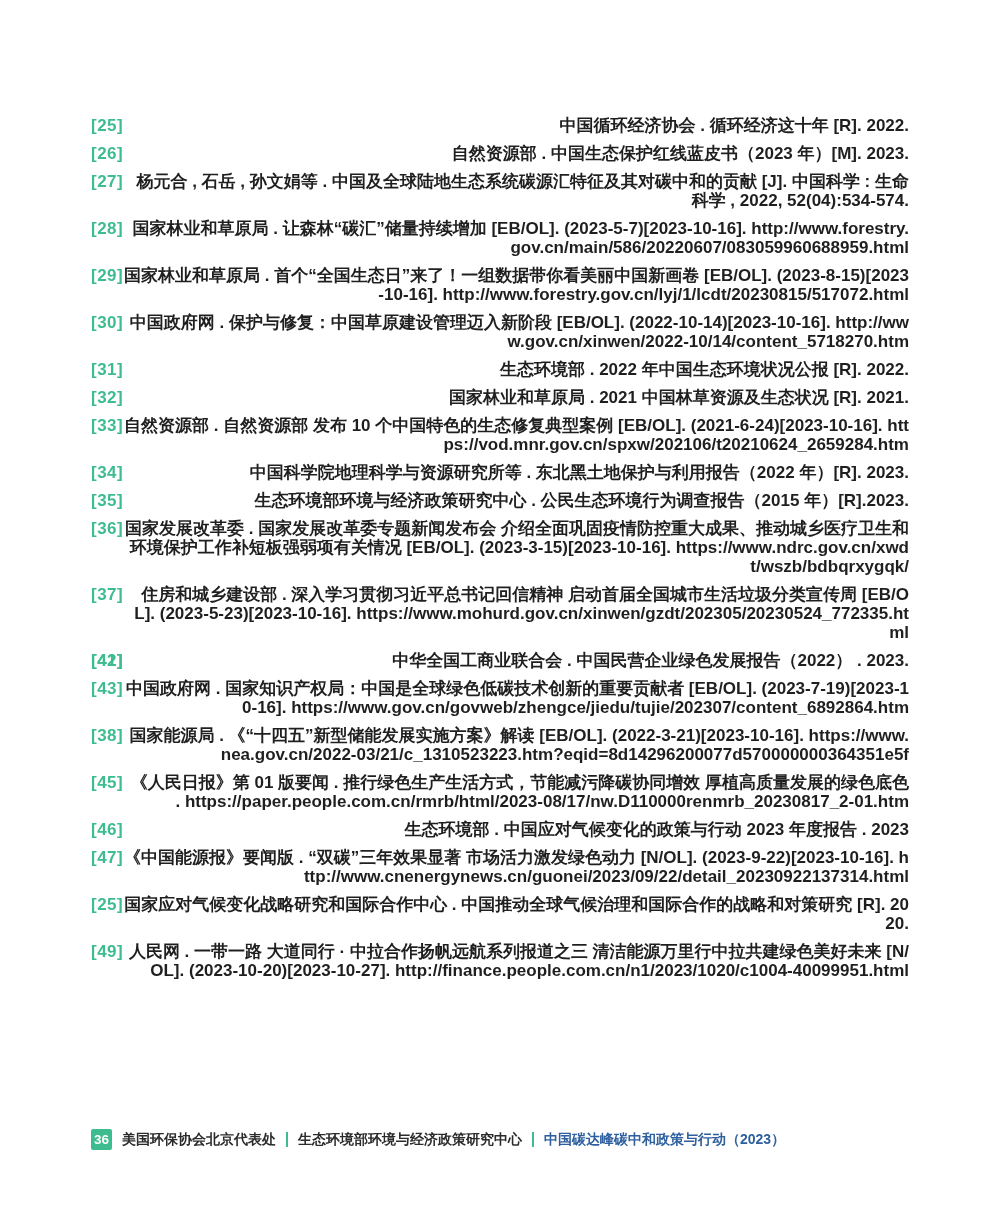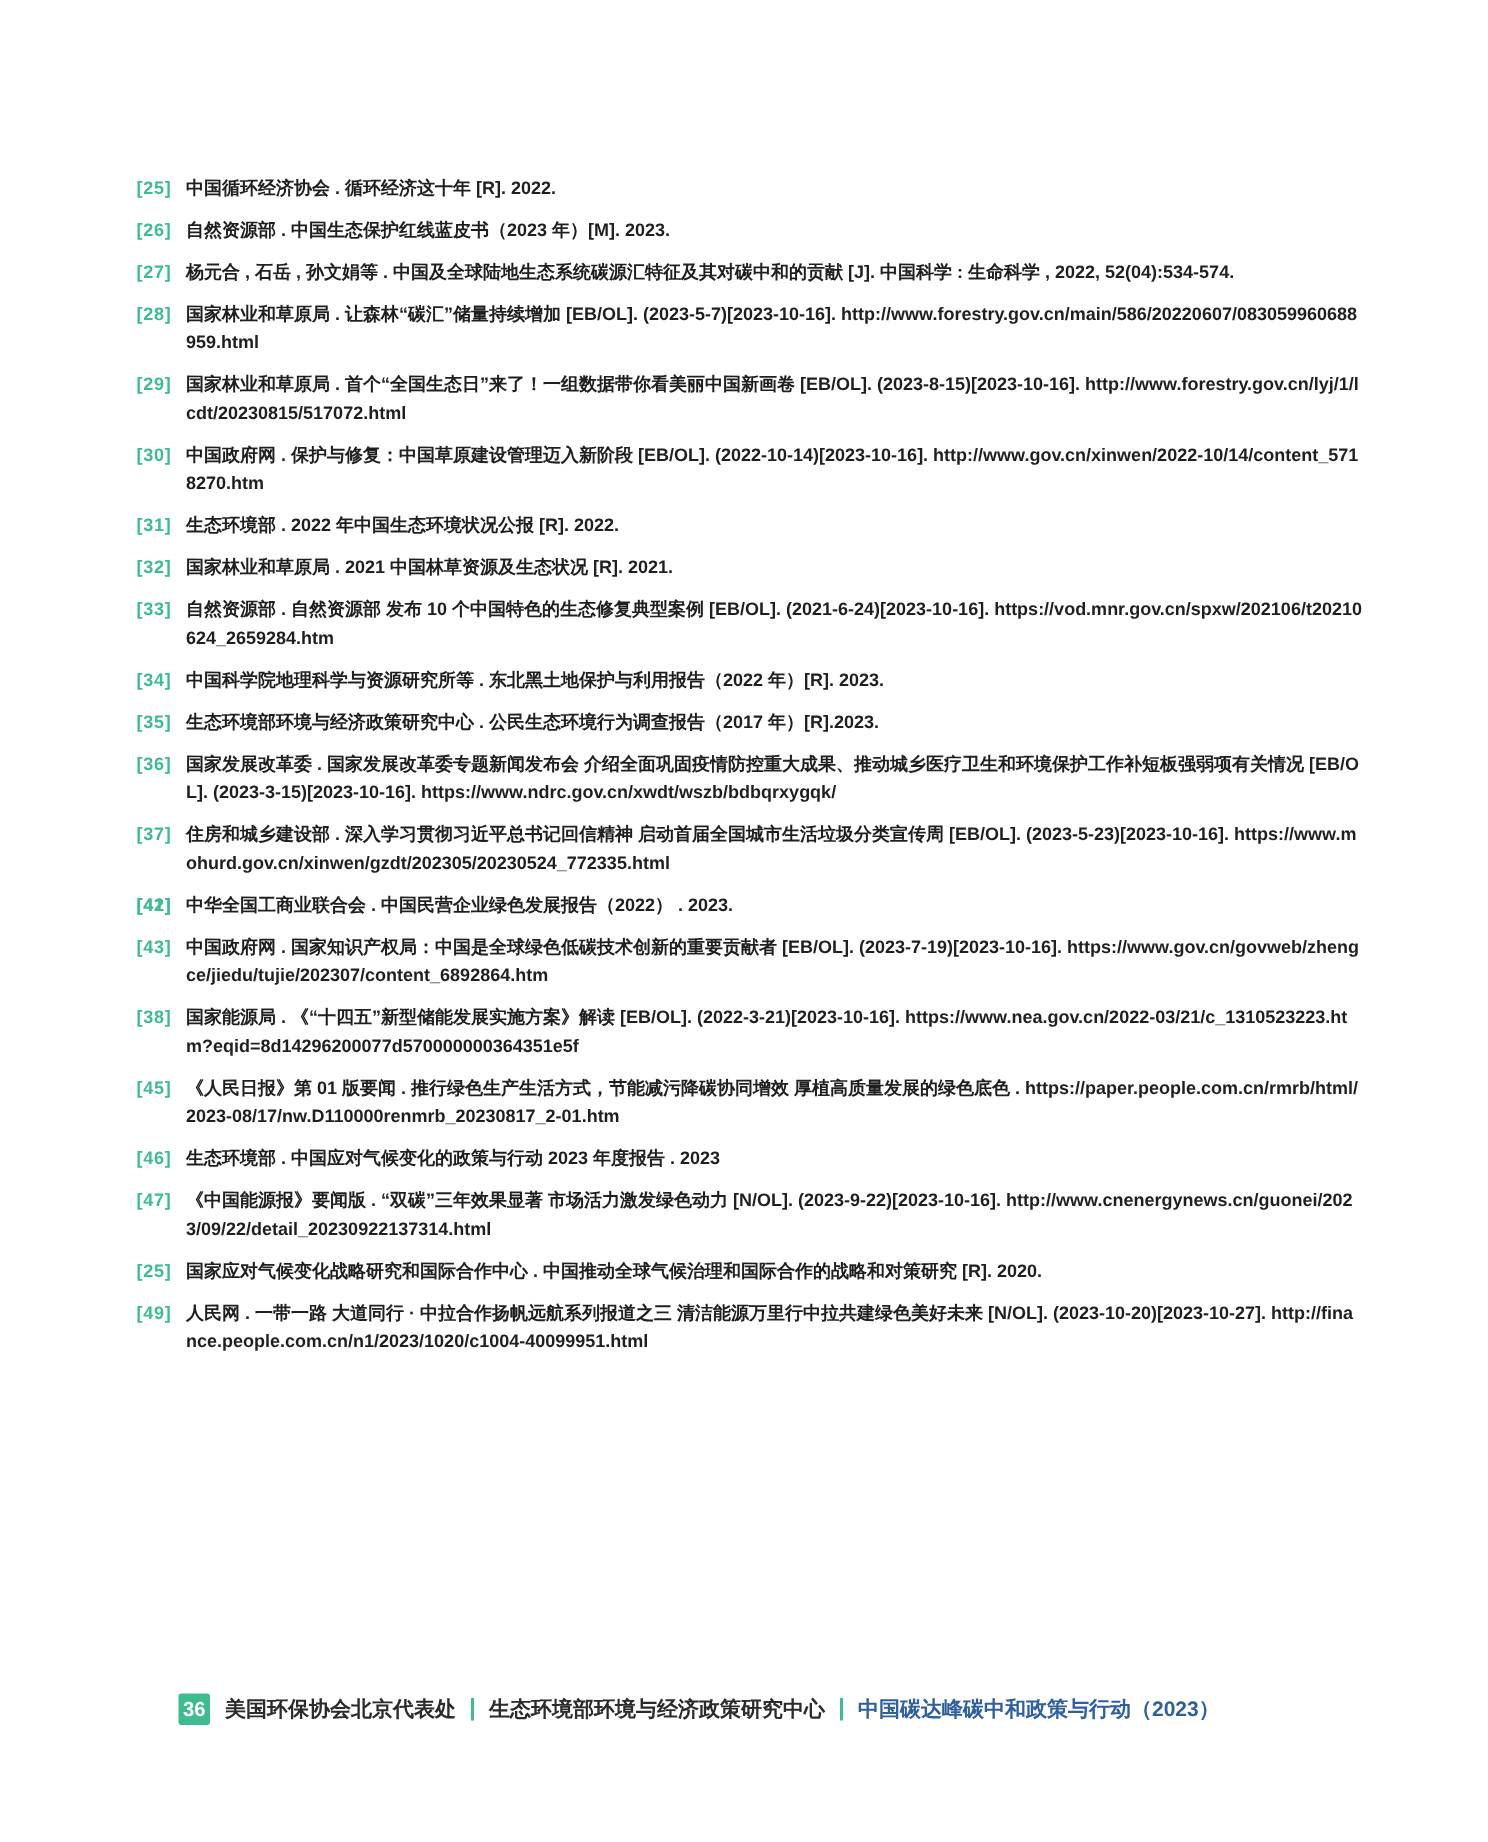--- a/index.html
+++ b/index.html
@@ -19,47 +19,46 @@
   .refs {
     position: absolute;
     left: 91px;
     top: 116px;
     width: 818px;
   }
   .ref {
     position: relative;
     padding-left: 33px;
     margin-bottom: 9px;
-    font-size: 12px;
+    font-size: 17px;
     line-height: 19px;
     color: var(--text);
     font-weight: 600;
     word-break: break-all;
     overflow-wrap: anywhere;
-    text-align: left;
+    text-align: right;
   }
   .ref-num {
     position: absolute;
     left: 0;
     top: 0;
     color: var(--green);
     font-weight: 700;
     letter-spacing: 0.5px;
   }
   .footer {
     position: absolute;
     left: 91px;
     top: 1129px;
     display: flex;
     align-items: center;
     gap: 10px;
     font-size: 14px;
     font-weight: 700;
     white-space: nowrap;
-    margin-left: 28px;
   }
   .page-num-box {
     width: 21px;
     height: 21px;
     background: var(--green);
     color: #ffffff;
     display: flex;
     align-items: center;
     justify-content: center;
     font-size: 13.5px;
@@ -125,21 +124,21 @@
       <span class="ref-text">自然资源部 . 自然资源部 发布 10 个中国特色的生态修复典型案例 [EB/OL]. (2021-6-24)[2023-10-16]. https://vod.mnr.gov.cn/spxw/202106/t20210624_2659284.htm</span>
     </div>
 
     <div class="ref">
       <span class="ref-num">[34]</span>
       <span class="ref-text">中国科学院地理科学与资源研究所等 . 东北黑土地保护与利用报告（2022 年）[R]. 2023.</span>
     </div>
 
     <div class="ref">
       <span class="ref-num">[35]</span>
-      <span class="ref-text">生态环境部环境与经济政策研究中心 . 公民生态环境行为调查报告（2017 年）[R].2023.</span>
+      <span class="ref-text">生态环境部环境与经济政策研究中心 . 公民生态环境行为调查报告（2015 年）[R].2023.</span>
     </div>
 
     <div class="ref">
       <span class="ref-num">[36]</span>
       <span class="ref-text">国家发展改革委 . 国家发展改革委专题新闻发布会 介绍全面巩固疫情防控重大成果、推动城乡医疗卫生和环境保护工作补短板强弱项有关情况 [EB/OL]. (2023-3-15)[2023-10-16]. https://www.ndrc.gov.cn/xwdt/wszb/bdbqrxygqk/</span>
     </div>
 
     <div class="ref">
       <span class="ref-num">[37]</span>
       <span class="ref-text">住房和城乡建设部 . 深入学习贯彻习近平总书记回信精神 启动首届全国城市生活垃圾分类宣传周 [EB/OL]. (2023-5-23)[2023-10-16]. https://www.mohurd.gov.cn/xinwen/gzdt/202305/20230524_772335.html</span>

